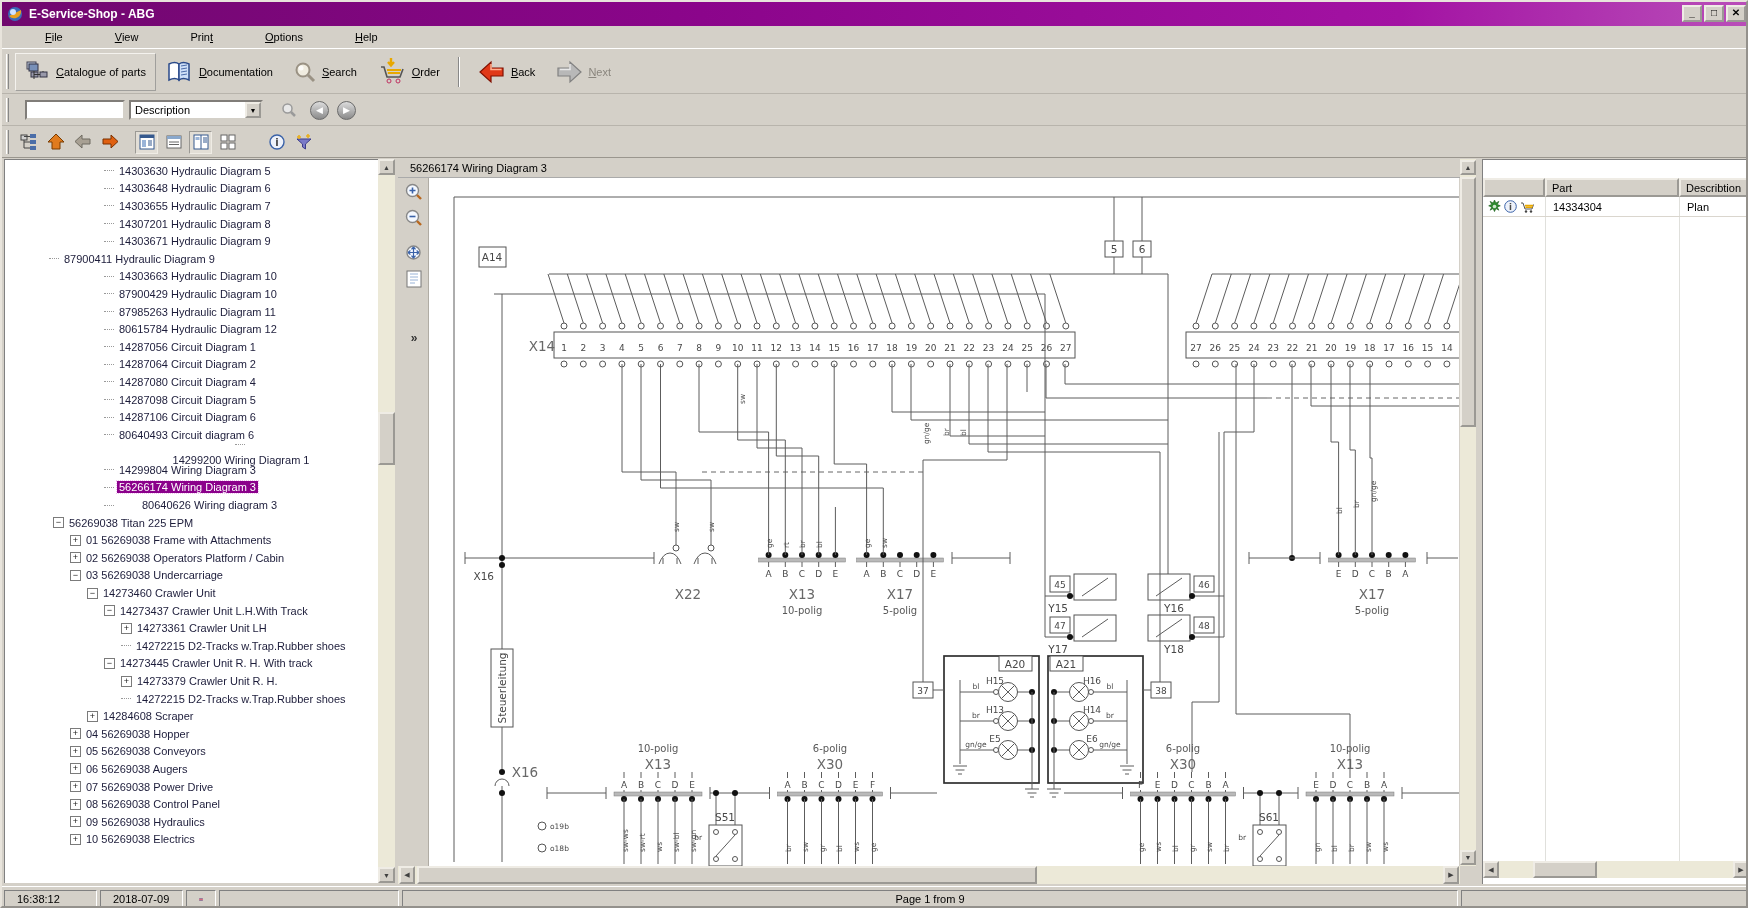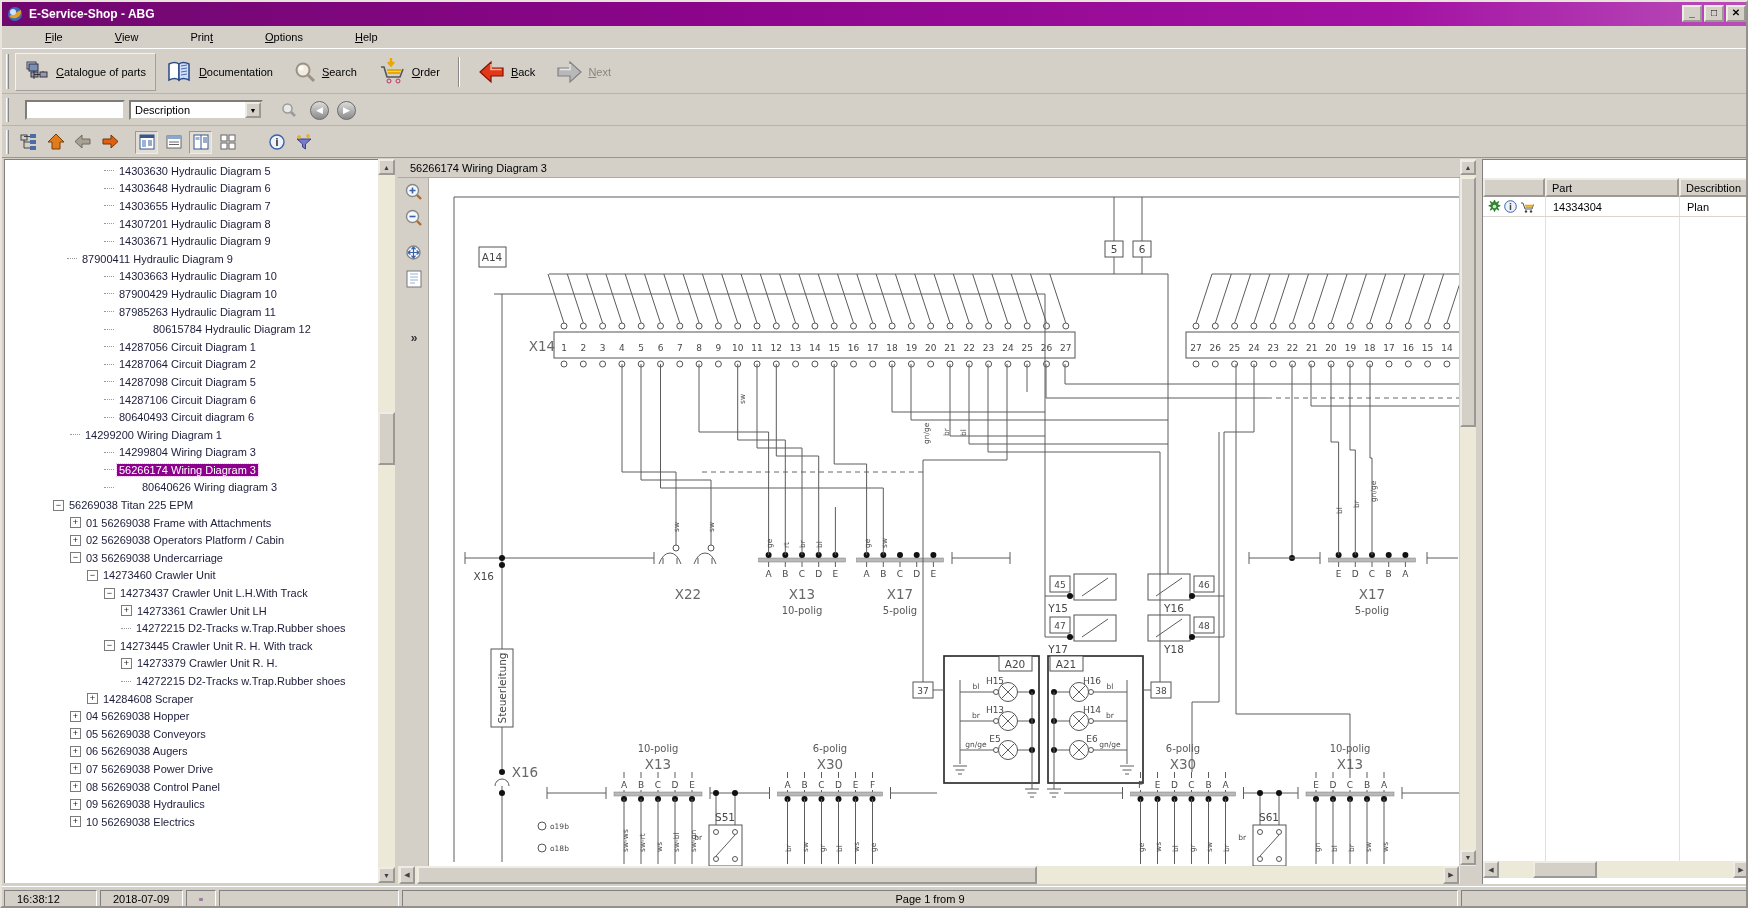--- a/index.html
+++ b/index.html
@@ -290,61 +290,65 @@
         <span class="tlabel">14303655 Hydraulic Diagram 7</span>
       </div>
       <div class="trow" style="padding-left: 99px;">
         <span class="stub"></span>
         <span class="tlabel">14307201 Hydraulic Diagram 8</span>
       </div>
       <div class="trow" style="padding-left: 99px;">
         <span class="stub"></span>
         <span class="tlabel">14303671 Hydraulic Diagram 9</span>
       </div>
-      <div class="trow" style="padding-left: 62px;">
+      <div class="trow" style="padding-left: 44px;">
         <span class="stub"></span>
         <span class="tlabel">87900411 Hydraulic Diagram 9</span>
       </div>
       <div class="trow" style="padding-left: 99px;">
         <span class="stub"></span>
         <span class="tlabel">14303663 Hydraulic Diagram 10</span>
       </div>
       <div class="trow" style="padding-left: 99px;">
         <span class="stub"></span>
         <span class="tlabel">87900429 Hydraulic Diagram 10</span>
       </div>
       <div class="trow" style="padding-left: 99px;">
         <span class="stub"></span>
         <span class="tlabel">87985263 Hydraulic Diagram 11</span>
       </div>
-      <div class="trow" style="padding-left: 99px; gap: 34px;">
+      <div class="trow" style="padding-left: 99px;">
         <span class="stub"></span>
         <span class="tlabel">80615784 Hydraulic Diagram 12</span>
       </div>
       <div class="trow" style="padding-left: 99px;">
         <span class="stub"></span>
         <span class="tlabel">14287056 Circuit Diagram 1</span>
       </div>
       <div class="trow" style="padding-left: 99px;">
         <span class="stub"></span>
         <span class="tlabel">14287064 Circuit Diagram 2</span>
       </div>
       <div class="trow" style="padding-left: 99px;">
         <span class="stub"></span>
+        <span class="tlabel">14287080 Circuit Diagram 4</span>
+      </div>
+      <div class="trow" style="padding-left: 99px;">
+        <span class="stub"></span>
         <span class="tlabel">14287098 Circuit Diagram 5</span>
       </div>
       <div class="trow" style="padding-left: 99px;">
         <span class="stub"></span>
         <span class="tlabel">14287106 Circuit Diagram 6</span>
       </div>
       <div class="trow" style="padding-left: 99px; text-align: center;">
         <span class="stub"></span>
         <span class="tlabel">80640493 Circuit diagram 6</span>
       </div>
-      <div class="trow" style="padding-left: 65px;">
+      <div class="trow" style="padding-left: 99px; flex-direction: column;">
         <span class="stub"></span>
         <span class="tlabel">14299200 Wiring Diagram 1</span>
       </div>
       <div class="trow" style="padding-left: 99px;">
         <span class="stub"></span>
         <span class="tlabel">14299804 Wiring Diagram 3</span>
       </div>
       <div class="trow" style="padding-left: 99px;">
         <span class="stub"></span>
         <span class="tlabel sel">56266174 Wiring Diagram 3</span>

